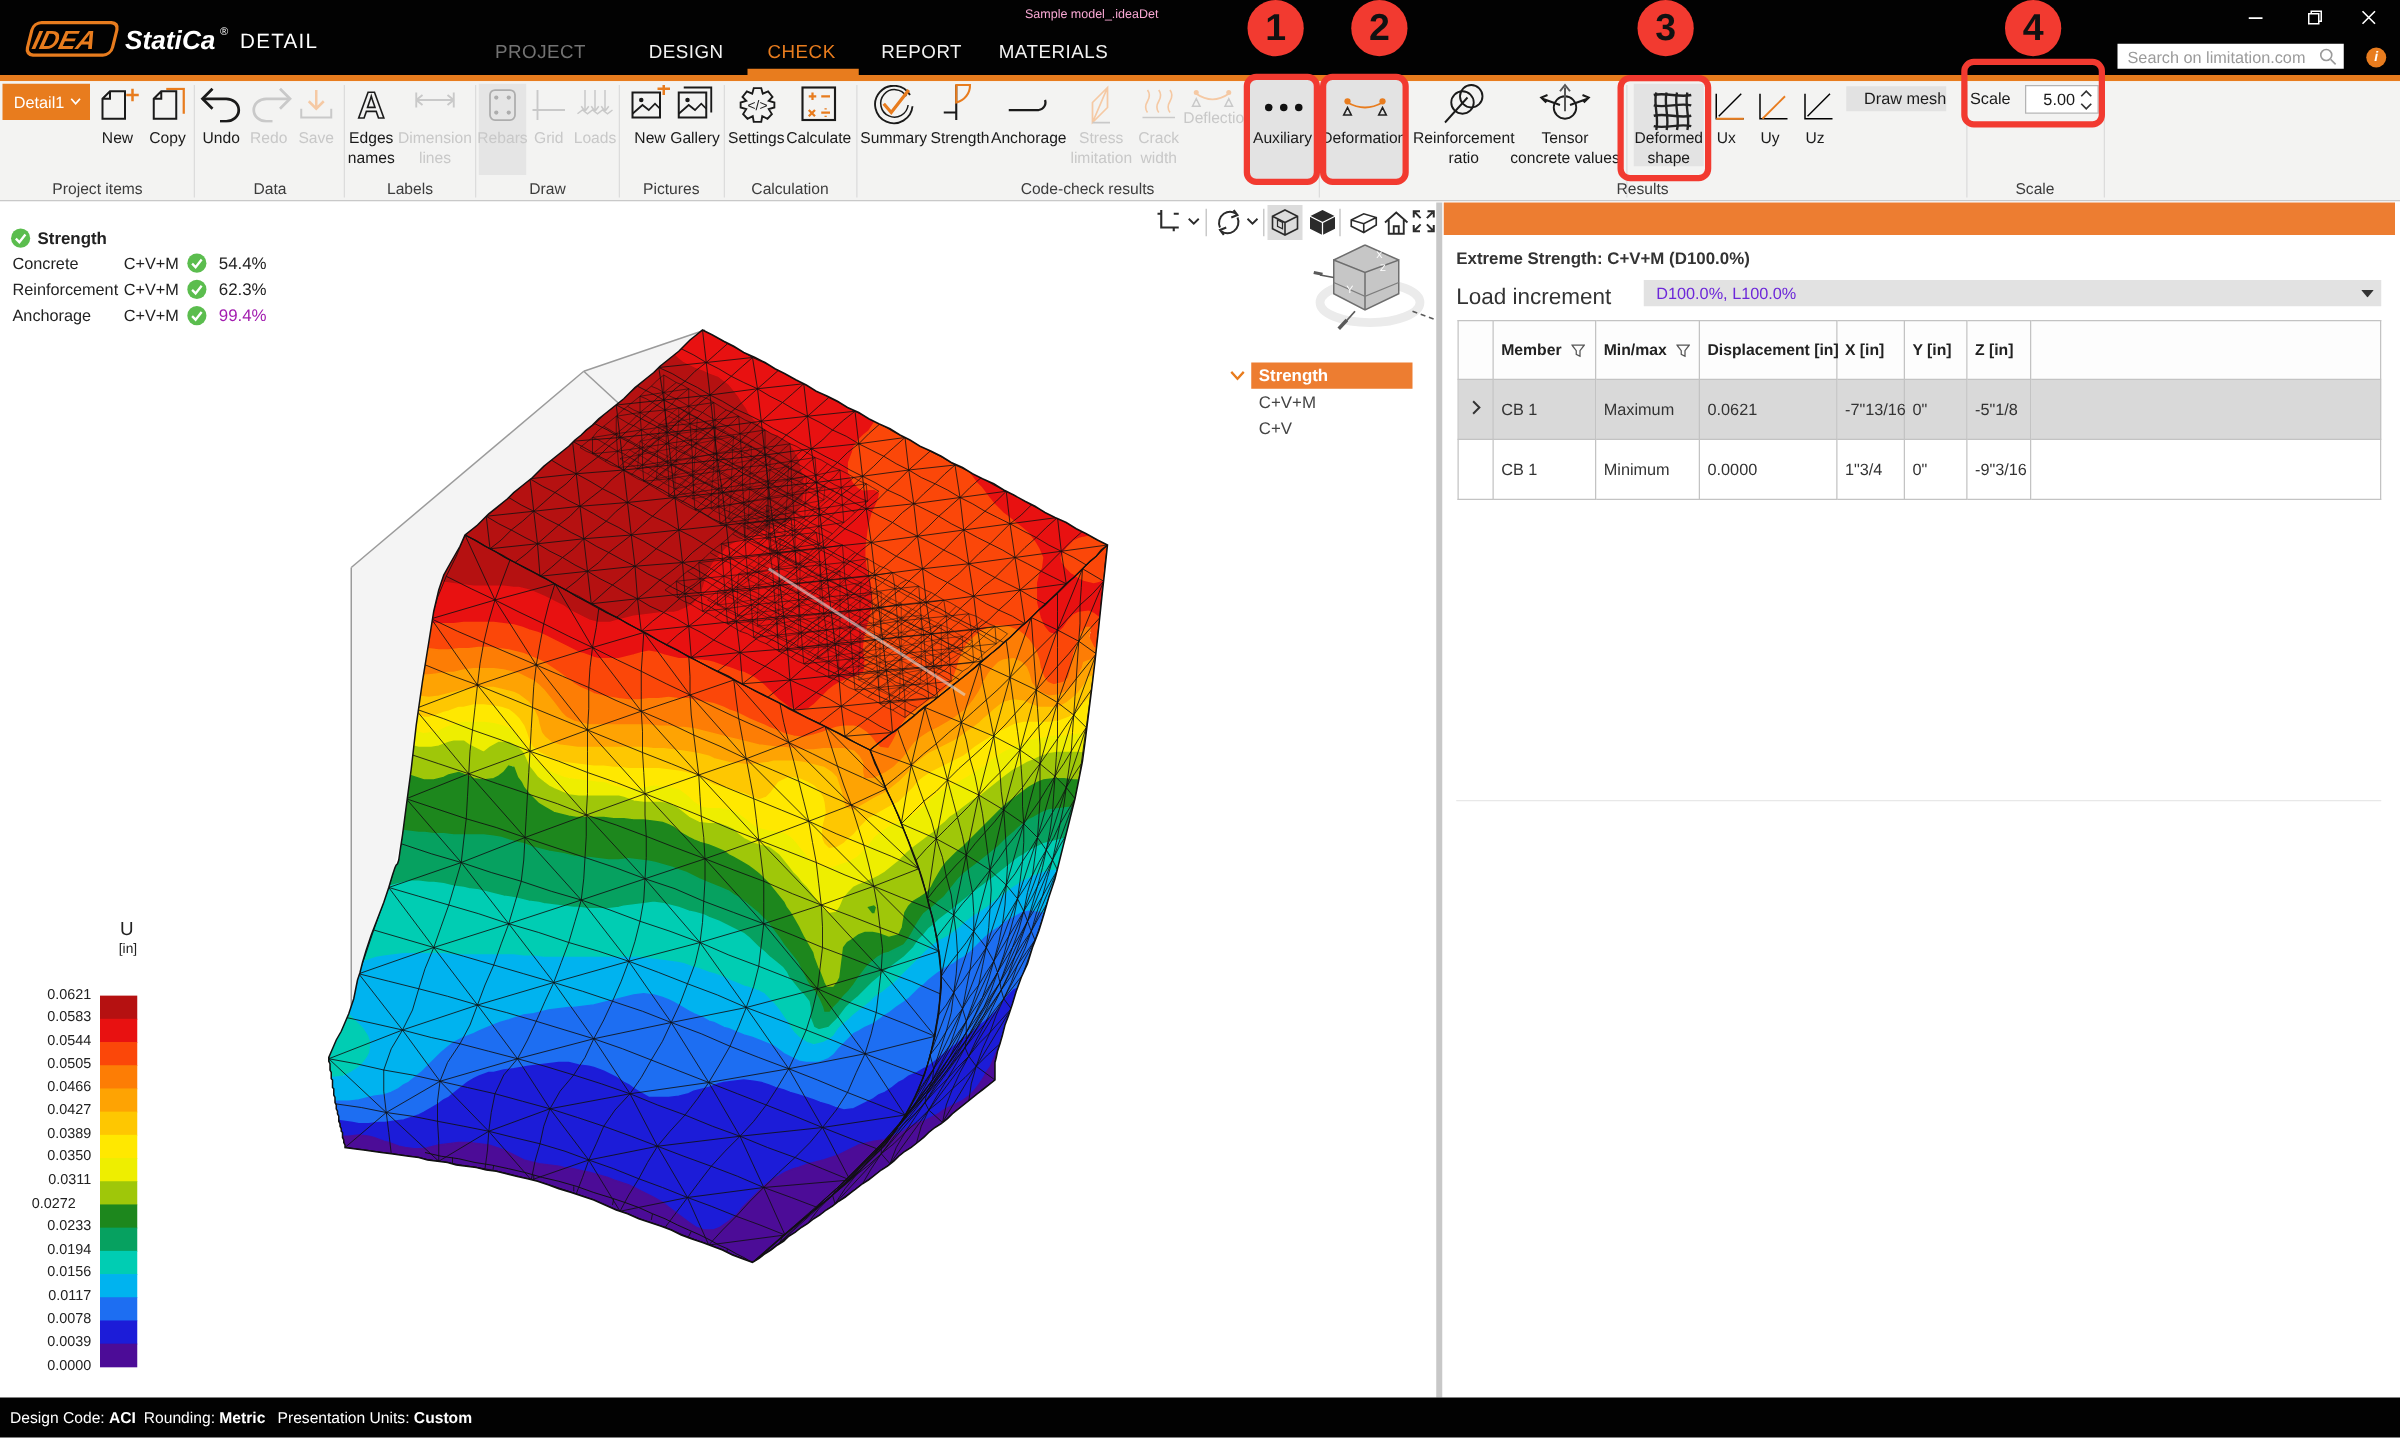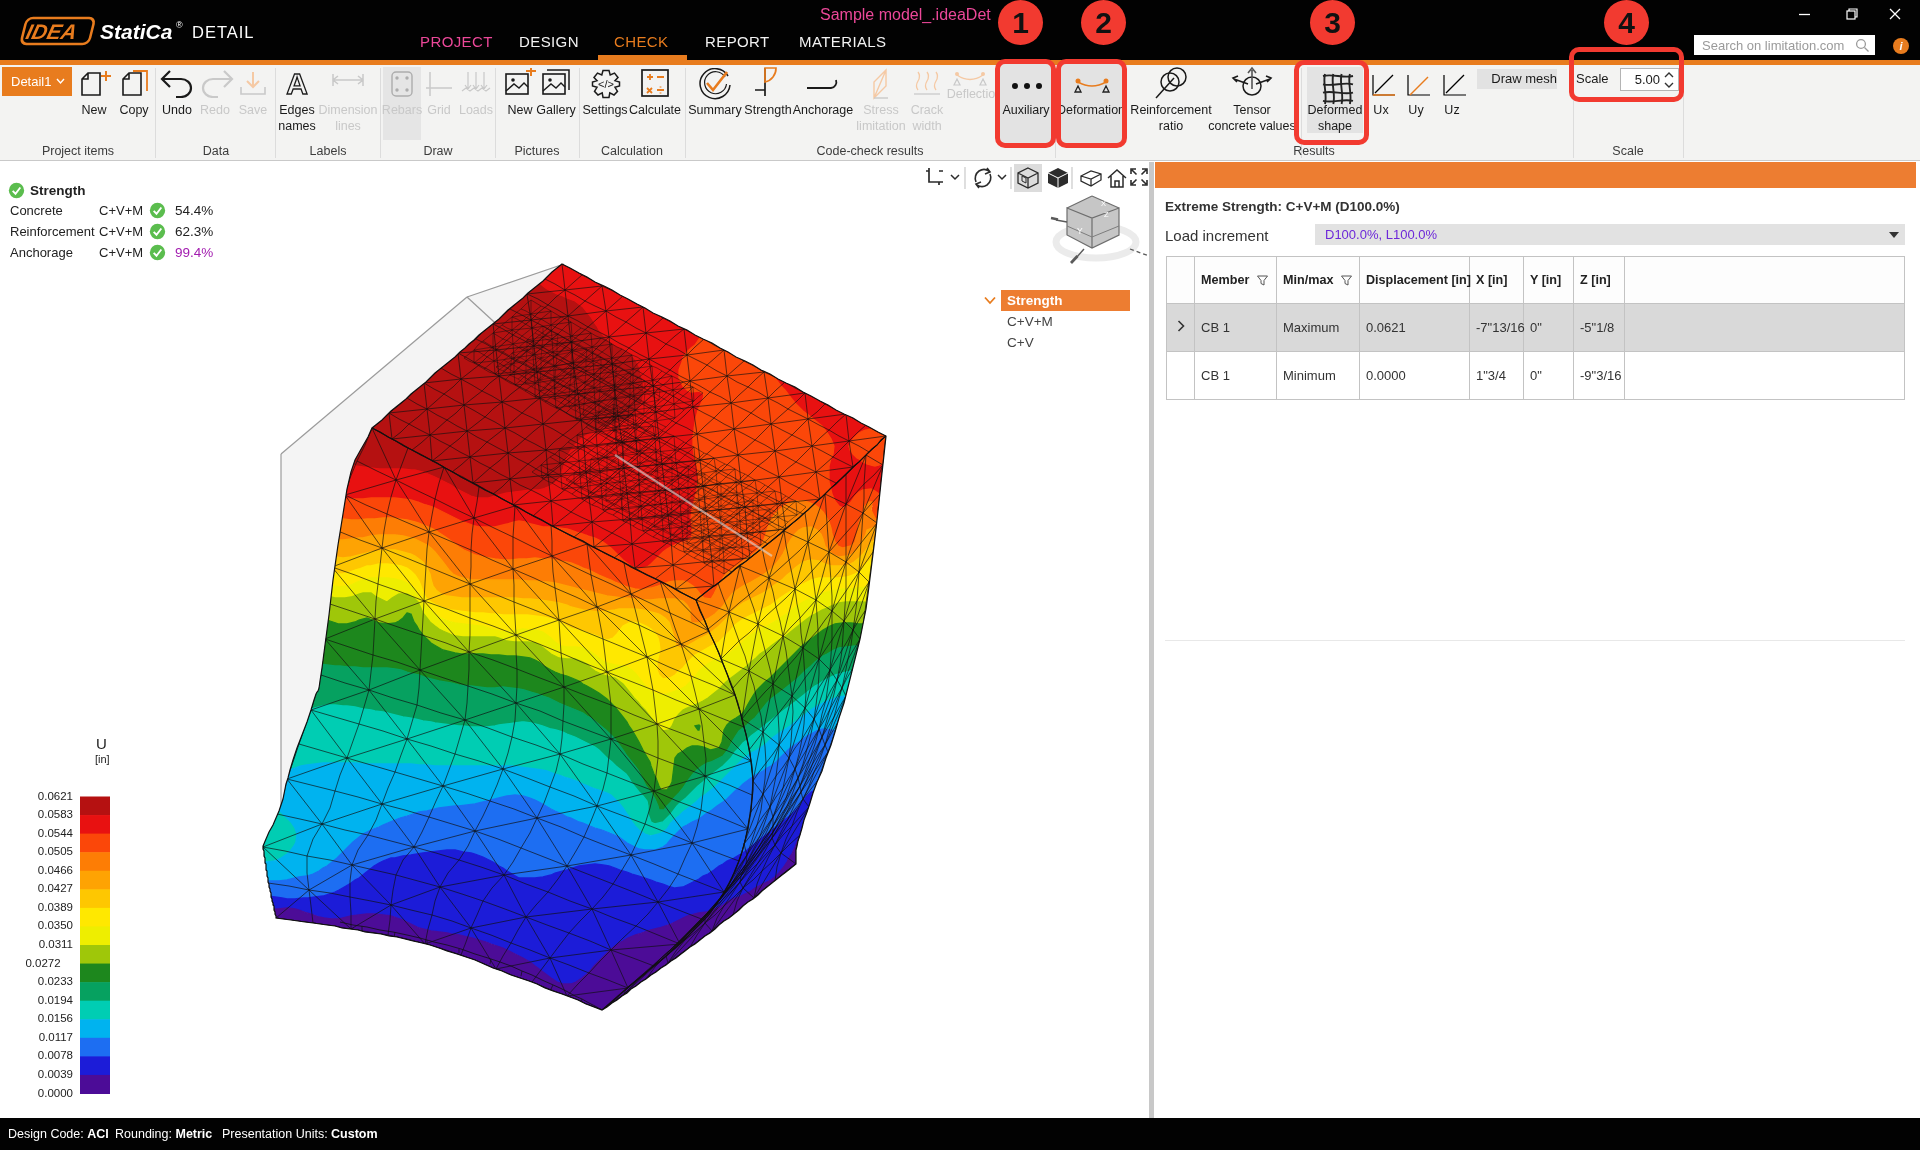--- a/index.html
+++ b/index.html
@@ -29,22 +29,22 @@
 <div class="titlebar">
 <svg class="abs" style="left:18px;top:14px" width="260" height="34" viewBox="0 0 260 34">
 <g transform="skewX(-14)">
 <rect x="10" y="4" width="68" height="26" rx="6" fill="none" stroke="#e87c1e" stroke-width="2.6"></rect>
 <text x="13" y="25" font-family="Liberation Sans,sans-serif" font-size="21" font-weight="bold" font-style="italic" fill="#e87c1e">IDEA</text>
 </g>
 <text x="82" y="25" font-family="Liberation Sans,sans-serif" font-size="21" font-weight="bold" font-style="italic" fill="#fff">StatiCa</text>
 <text x="158" y="14" font-family="Liberation Sans,sans-serif" font-size="9" fill="#fff">®</text>
 <text x="174" y="24" font-family="Liberation Sans,sans-serif" font-size="16.5" fill="#fff" letter-spacing="1px">DETAIL</text>
 </svg>
-<div class="abs" style="left:820px;top:6px;font-size:16px;color:#ec4899">Sample model_.ideaDet</div>
-<div class="menu" style="left:420px;color:#ec4899">PROJECT</div>
+<div class="abs" style="left:820px;top:6px;font-size:10px;color:#f9a8d4">Sample model_.ideaDet</div>
+<div class="menu" style="left:396px;color:#737373">PROJECT</div>
 <div class="menu" style="left:519px;color:#f2f2f2">DESIGN</div>
 <div class="menu" style="left:614px;color:#e87c1e">CHECK</div>
 <div class="menu" style="left:705px;color:#f2f2f2">REPORT</div>
 <div class="menu" style="left:799px;color:#f2f2f2">MATERIALS</div>
 <div class="abs" style="left:598px;top:55px;width:89px;height:5px;background:#e87c1e"></div>
 <svg class="abs" style="left:1790px;top:4px" width="120" height="24" viewBox="0 0 120 24">
 <path d="M9 10.5 H20" stroke="#fff" stroke-width="1.3"></path>
 <rect x="57" y="7" width="8" height="8" fill="none" stroke="#fff" stroke-width="1.2"></rect>
 <path d="M59 7 V5 H67 V13 H65" fill="none" stroke="#fff" stroke-width="1.2"></path>
 <path d="M100 5 L110 15 M110 5 L100 15" stroke="#fff" stroke-width="1.3"></path>
@@ -625,21 +625,21 @@
 <div class="abs" style="left:13px;top:1012.2px;width:60px;text-align:right;font-size:11.5px;color:#222">0.0156</div>
 <div class="abs" style="left:13px;top:1030.8px;width:60px;text-align:right;font-size:11.5px;color:#222">0.0117</div>
 <div class="abs" style="left:13px;top:1049.4px;width:60px;text-align:right;font-size:11.5px;color:#222">0.0078</div>
 <div class="abs" style="left:13px;top:1067.9px;width:60px;text-align:right;font-size:11.5px;color:#222">0.0039</div>
 <div class="abs" style="left:13px;top:1086.5px;width:60px;text-align:right;font-size:11.5px;color:#222">0.0000</div>
 <div class="split"></div>
 <div class="rp">
     <div class="rphead"></div>
   </div>
 <div class="abs" style="left:1165px;top:199px;font-size:13.5px;font-weight:bold;color:#333">Extreme Strength: C+V+M (D100.0%)</div>
-<div class="abs" style="left:1165px;top:227px;font-size:15px;color:#333">Load increment</div>
+<div class="abs" style="left:1165px;top:227px;font-size:18px;color:#333">Load increment</div>
 <div class="abs" style="left:1315px;top:224px;width:590px;height:21px;background:#e2e2e2">
 <div style="position:absolute;left:10px;top:3px;font-size:13px;color:#6d28d9">D100.0%, L100.0%</div>
 <svg style="position:absolute;right:6px;top:8px" width="10" height="6" viewBox="0 0 10 6">
       <path d="M0 0 H10 L5 6 Z" fill="#333"></path>
     </svg>
   </div>
 <div class="abs" style="left:1166px;top:256px">
 <table class="grid" style="background:#fff;table-layout:fixed;width:739px">
 <colgroup>
         <col style="width:28px">

